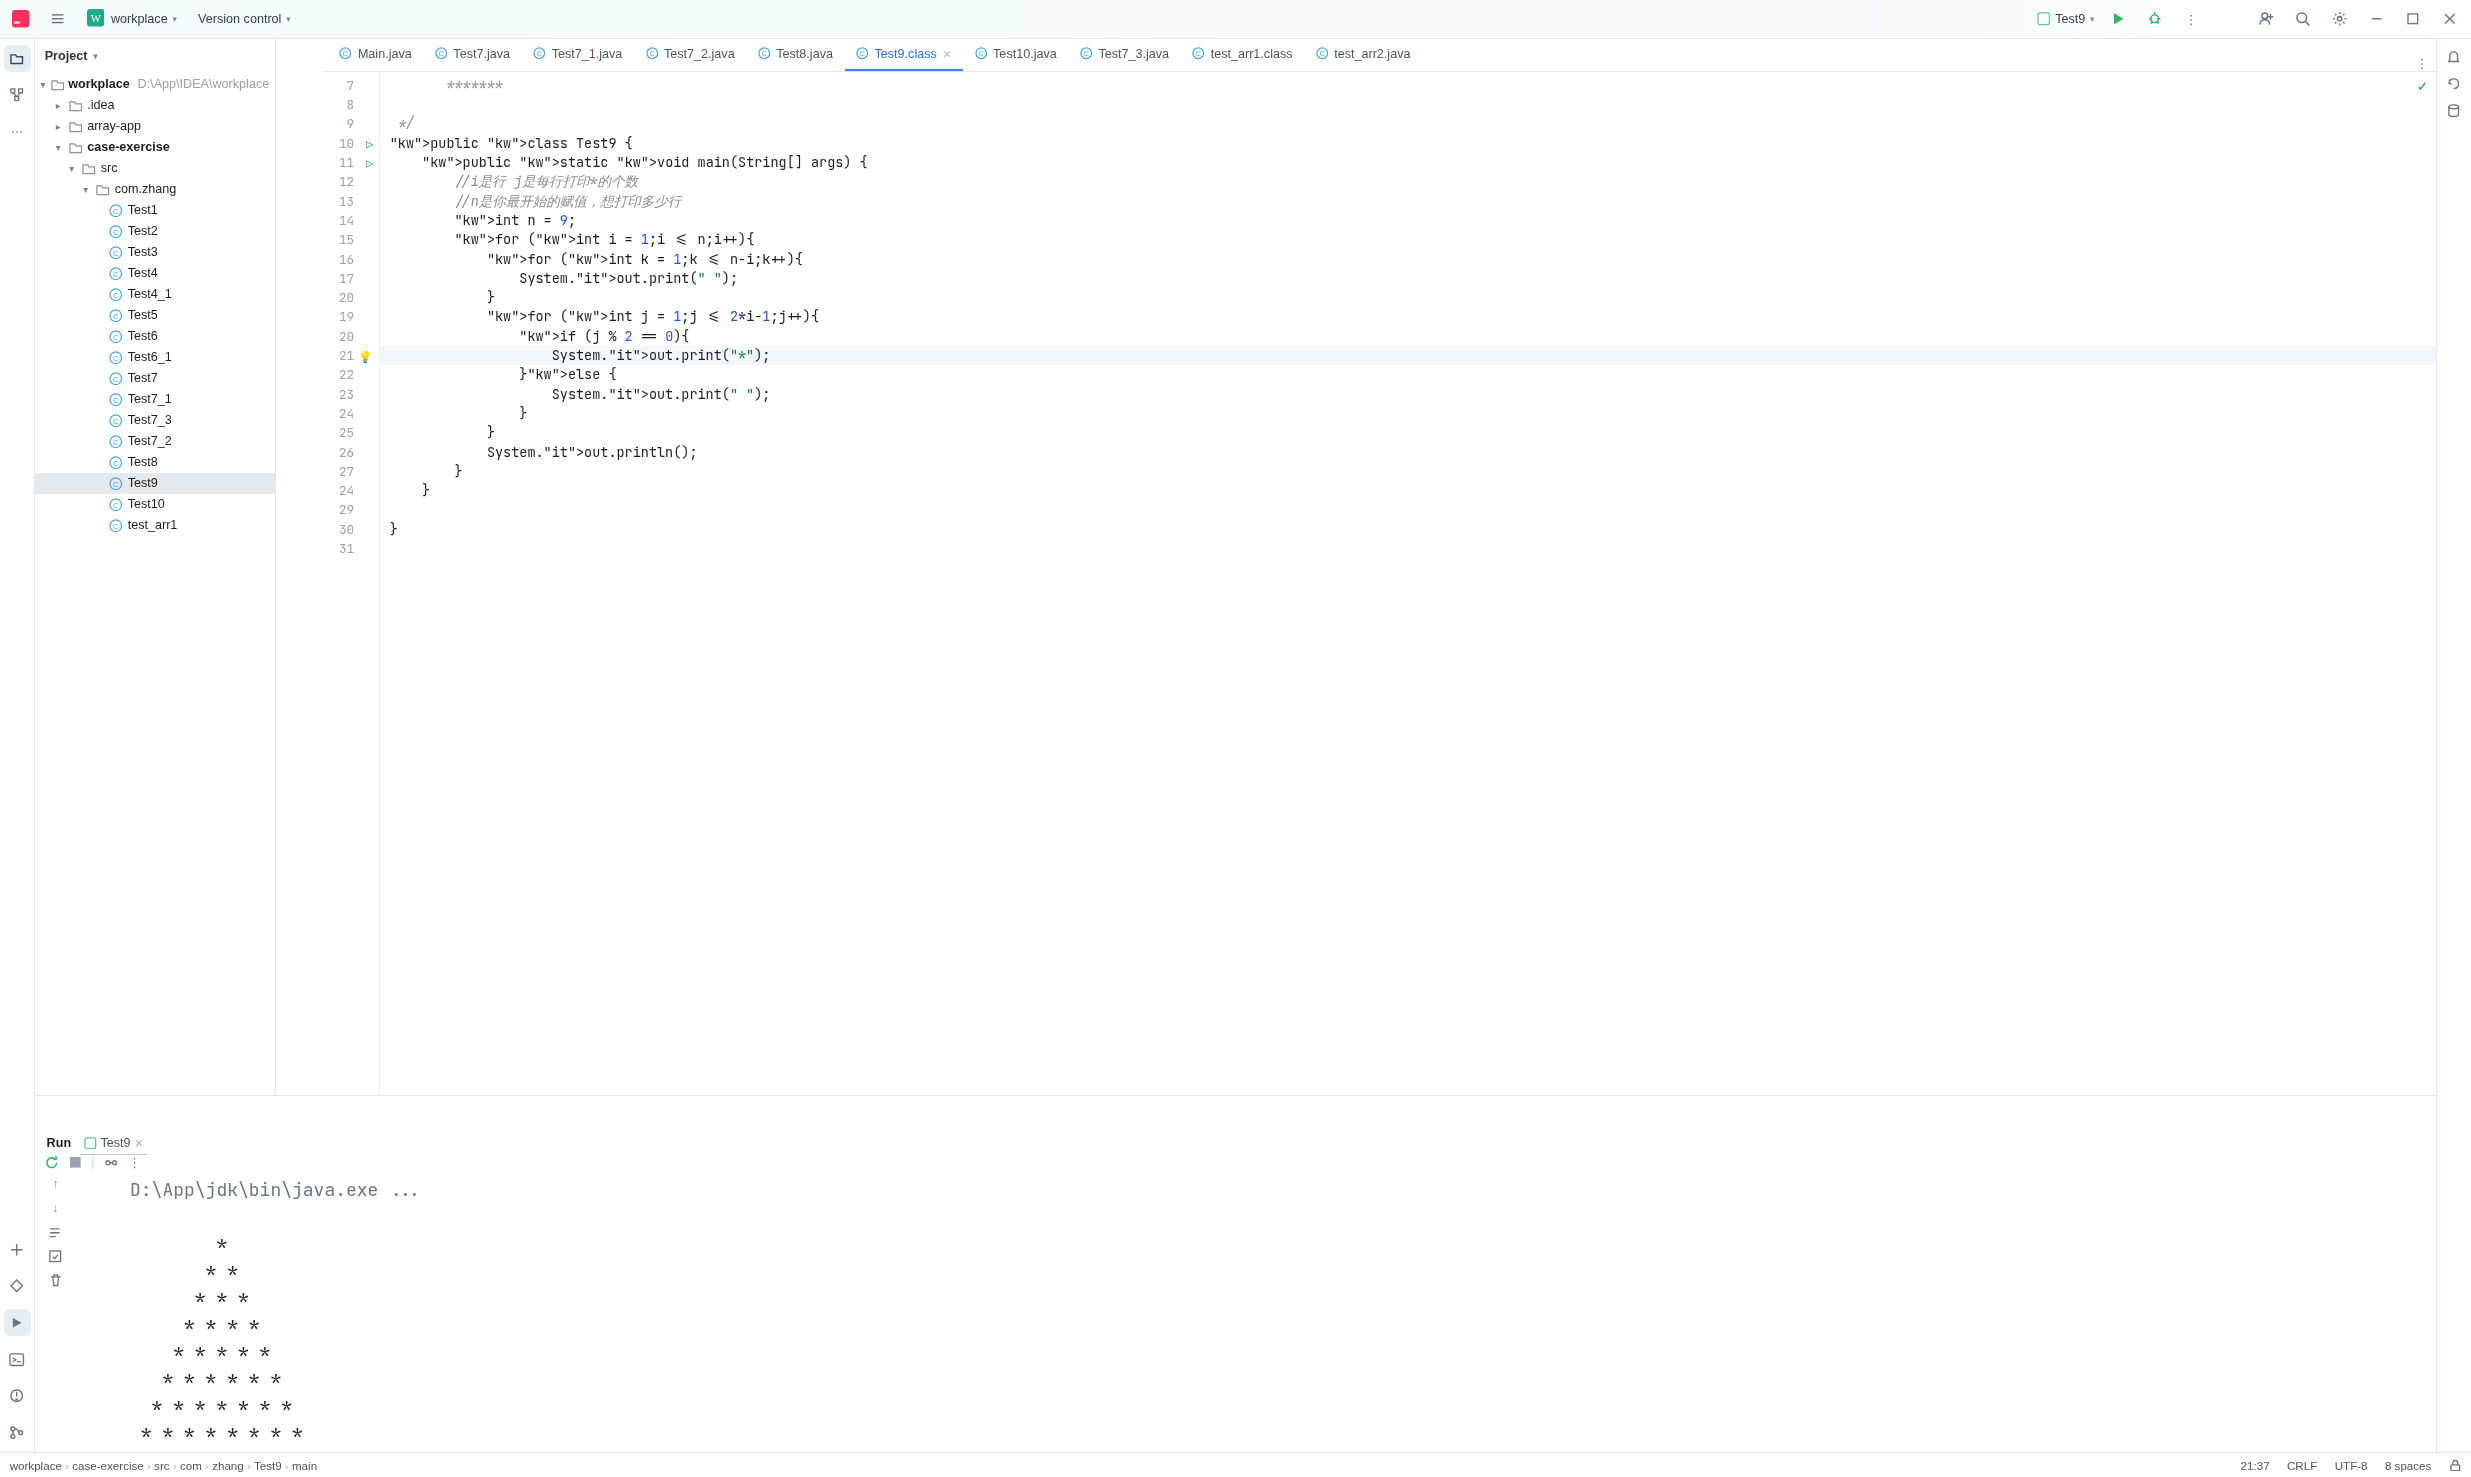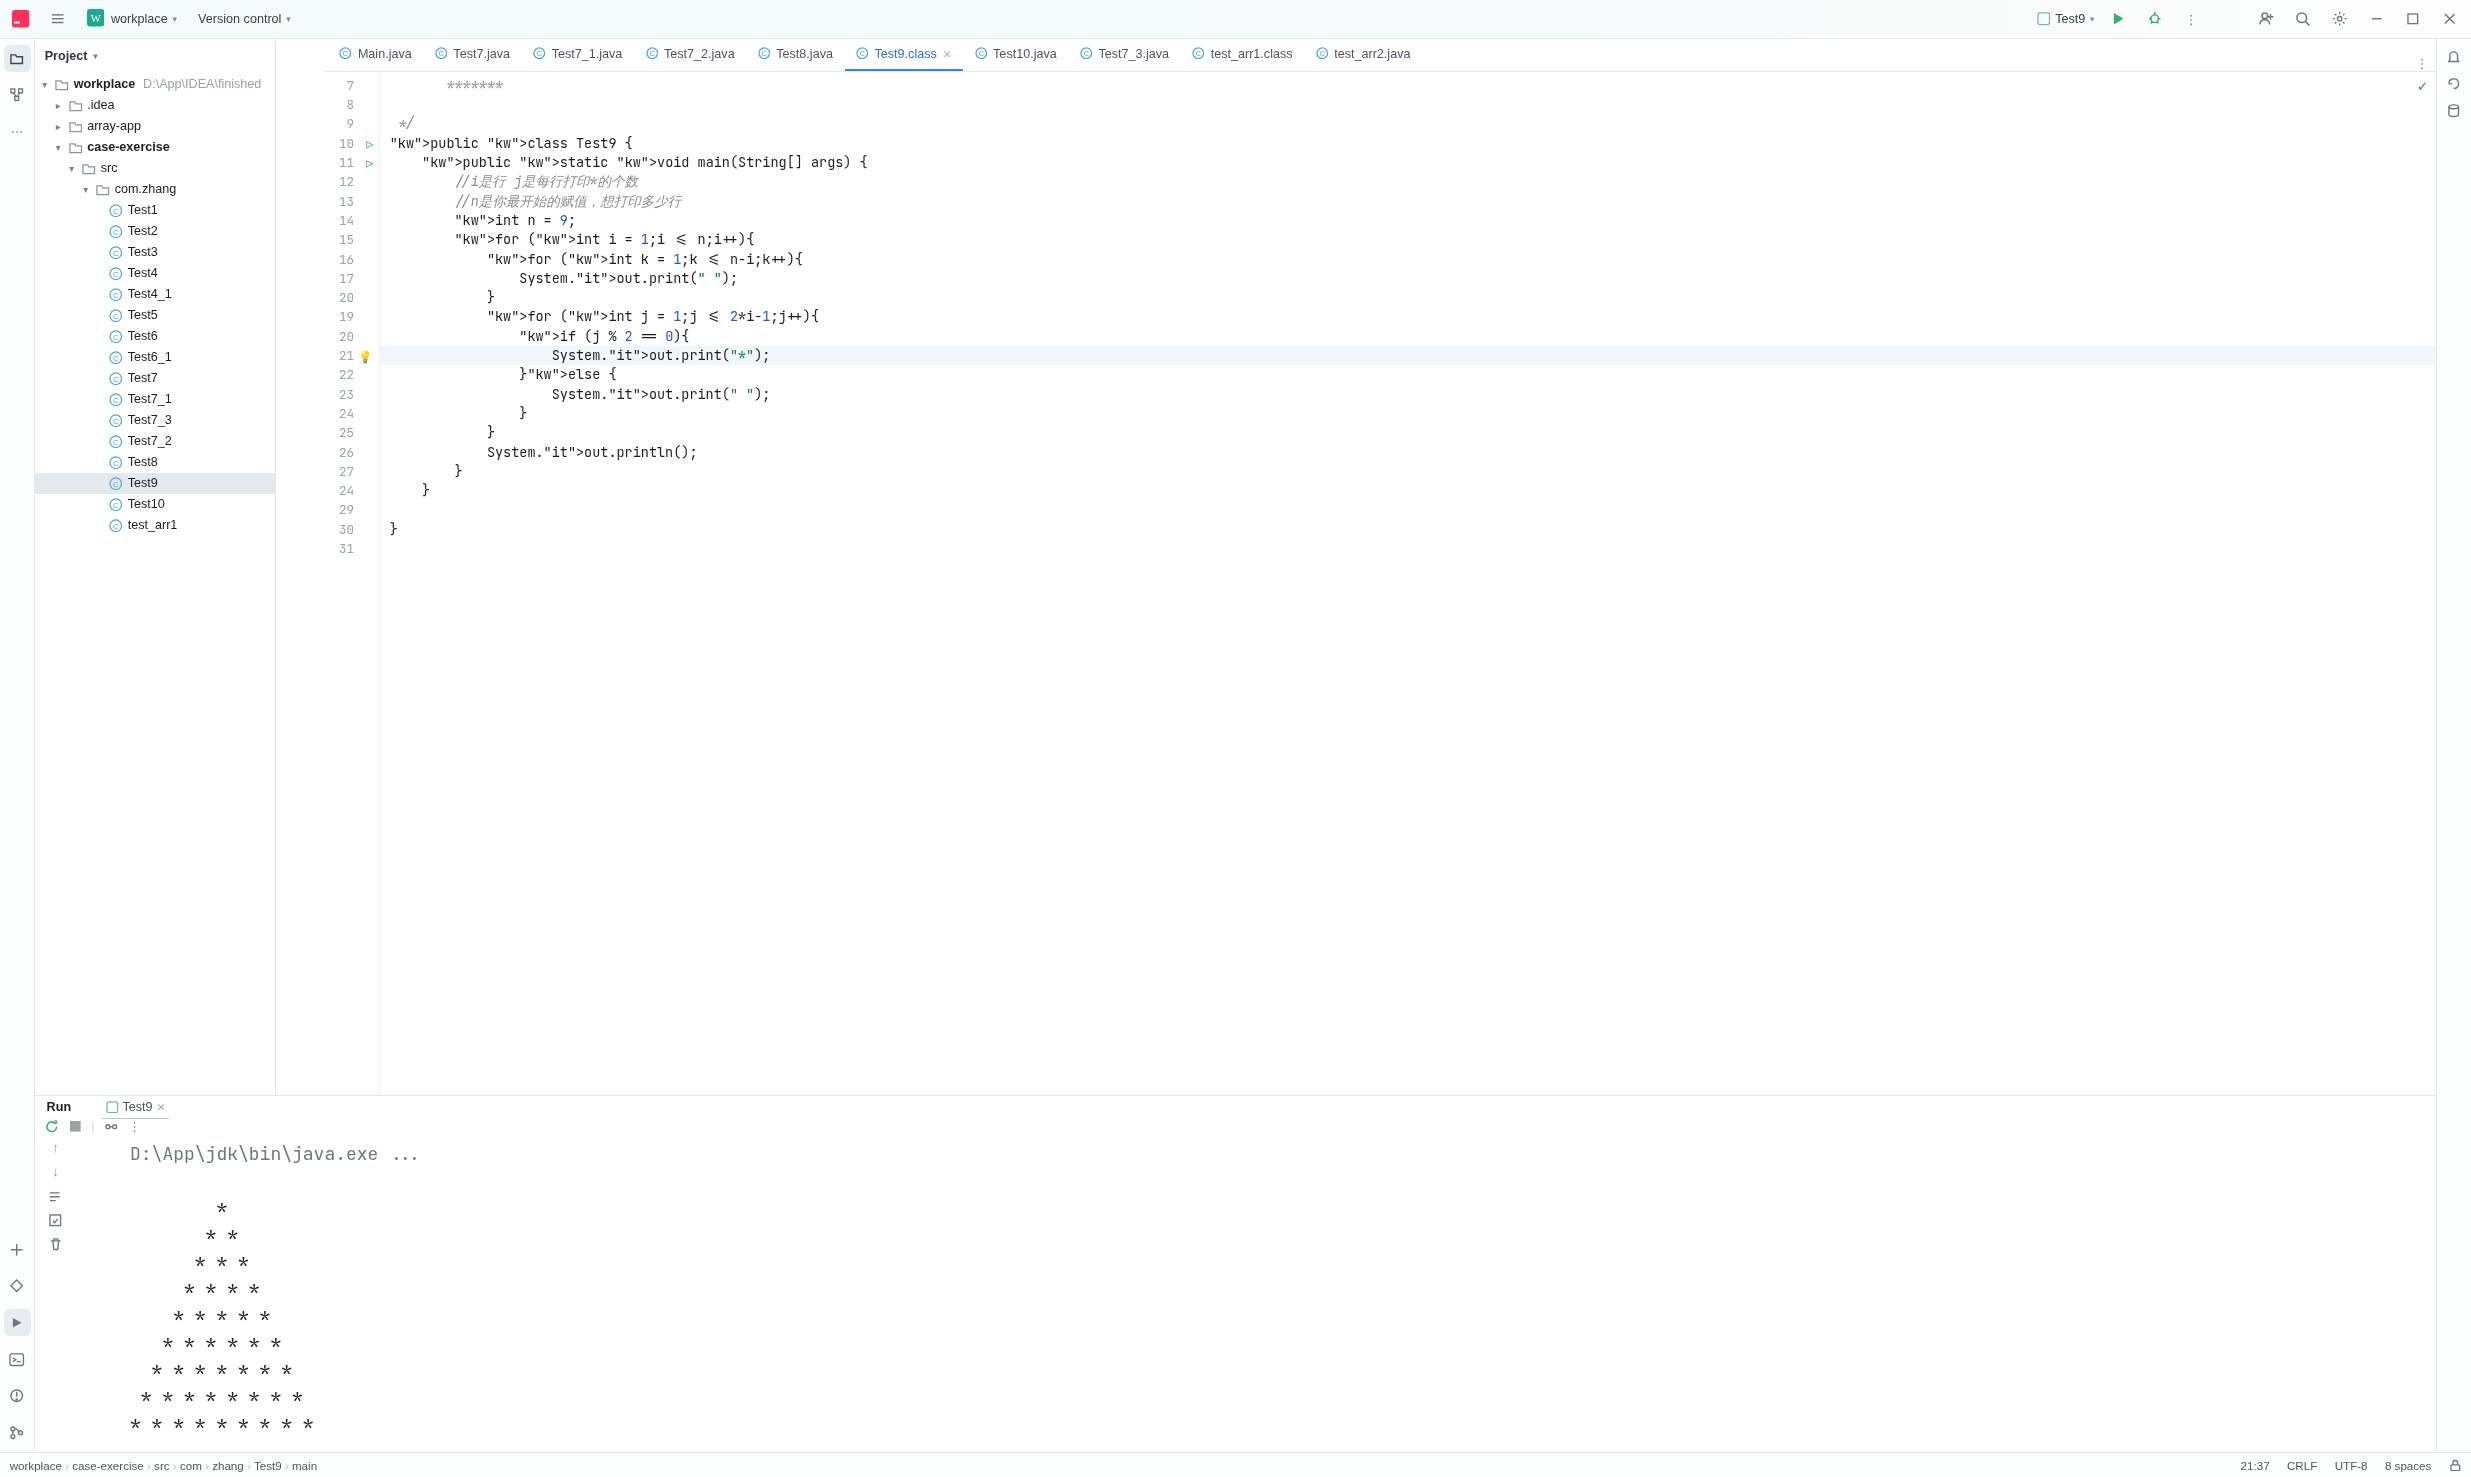--- a/index.html
+++ b/index.html
@@ -34,21 +34,21 @@
 .ltool .ic{width:27px;height:27px;display:flex;align-items:center;justify-content:center;color:#6e7781;border-radius:5.8px;}
 .ltool .ic.sel{background:#e6edf1;color:#3b4a56;}
 .ltool .spacerv{flex:1;}
 
 .rtool{width:35px;background:#fcfdfd;border-left:1px solid #e5e8ea;display:flex;flex-direction:column;align-items:center;padding:9.7px 0;gap:11.6px;}
 .rtool .ic{color:#6e7781;}
 
 .centerwrap{flex:1;display:flex;flex-direction:column;min-width:0;}
 .upper{flex:1;display:flex;min-height:0;gap:48px;}
 .lower{height:357px;border-top:1px solid #e5e8ea;display:flex;flex-direction:column;}
-.lower-head{height:31px;display:flex;align-items:center;gap:31px;padding:0 11.6px;font-weight:600;}
+.lower-head{height:31px;display:flex;align-items:center;gap:9px;padding:0 11.6px;font-weight:600;margin-top:36px;}
 .lower-head .tab{font-weight:400;display:flex;align-items:center;gap:3.9px;color:#4b5563;border-bottom:1.9px solid #bfc7ce;padding:3.9px 3.9px;}
 .lower-head .close-x{opacity:.5;font-size:10.6px;}
 .lower-tool{height:29px;display:flex;align-items:center;gap:9.7px;padding:0 9.7px;color:#6e7781;}
 .console{flex:1;font-family:"JetBrains Mono","Consolas",monospace;font-size:18px;line-height:1.5;padding:5.8px 0 5.8px 54px;white-space:pre;overflow:auto;color:#1e1e1e;}
 .console .path{color:#6a7885;}
 
 .project{width:241px;border-right:1px solid #e5e8ea;display:flex;flex-direction:column;}
 .project-hd{height:33px;display:flex;align-items:center;gap:5.8px;padding:0 9.7px;font-weight:600;color:#30363d;}
 .tree{flex:1;overflow:auto;padding:1.9px 0;font-size:12.6px;}
 .tnode{display:flex;align-items:center;height:21px;gap:3.9px;padding-right:5.8px;white-space:nowrap;}
@@ -245,21 +245,21 @@
         <div class="tree" id="tree">
             <div class="tnode">
               <span class="tw" style="width:0px"></span>
               <span class="arr">▾</span>
               <span class="fico">
                 <svg width="13.5" height="13.5" viewBox="0 0 14 14">
                   <path d="M1 3h5l1 2h6v7H1z" fill="none" stroke="#8b949e" stroke-width="1.3"></path>
                 </svg>
               </span>
               <span><b>workplace</b></span>
-              <span class="dim" style="margin-left:3.9px">D:\App\IDEA\finished</span>
+              <span class="dim" style="margin-left:3.9px">D:\App\IDEA\workplace</span>
             </div>
             <div class="tnode">
               <span class="tw" style="width:13.5px"></span>
               <span class="arr">▸</span>
               <span class="fico">
                 <svg width="13.5" height="13.5" viewBox="0 0 14 14">
                   <path d="M1 3h5l1 2h6v7H1z" fill="none" stroke="#8b949e" stroke-width="1.3"></path>
                 </svg>
               </span>
               <span>.idea</span>

